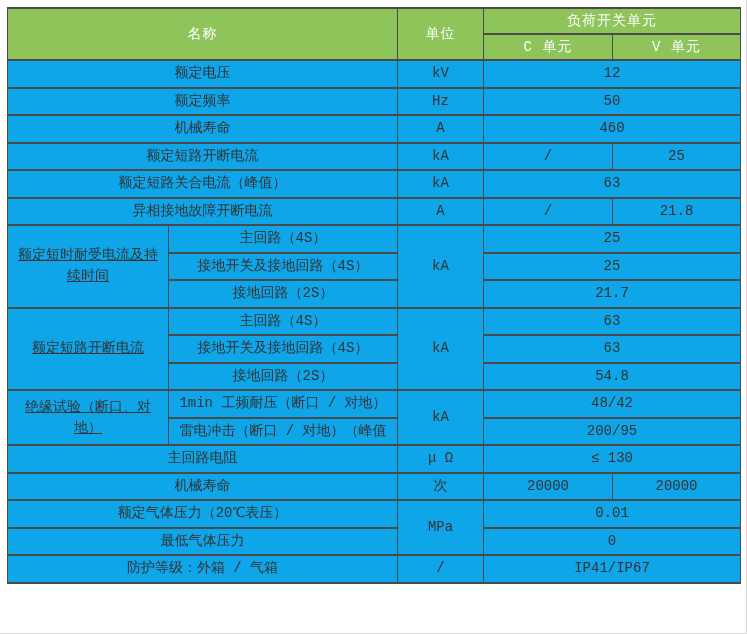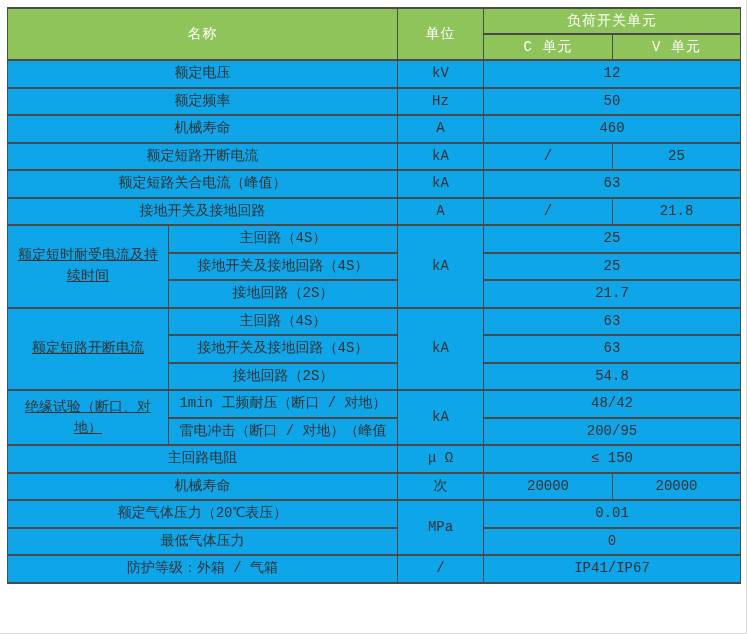--- a/index.html
+++ b/index.html
@@ -98,21 +98,21 @@
         <td>25</td>
       </tr>
 
       <tr>
         <td colspan="2">额定短路关合电流（峰值）</td>
         <td>kA</td>
         <td colspan="2">63</td>
       </tr>
 
       <tr>
-        <td colspan="2">接地开关及接地回路</td>
+        <td colspan="2">异相接地故障开断电流</td>
         <td>A</td>
         <td>/</td>
         <td>21.8</td>
       </tr>
 
       <tr>
         <td rowspan="3" class="group-label">额定短时耐受电流及持续时间</td>
         <td>主回路（4S）</td>
         <td rowspan="3">kA</td>
         <td colspan="2">25</td>
@@ -148,21 +148,21 @@
         <td colspan="2">48/42</td>
       </tr>
       <tr>
         <td>雷电冲击（断口 / 对地）（峰值</td>
         <td colspan="2">200/95</td>
       </tr>
 
       <tr>
         <td colspan="2">主回路电阻</td>
         <td>μ Ω</td>
-        <td colspan="2">≤ 150</td>
+        <td colspan="2">≤ 130</td>
       </tr>
 
       <tr>
         <td colspan="2">机械寿命</td>
         <td>次</td>
         <td>20000</td>
         <td>20000</td>
       </tr>
 
       <tr>

